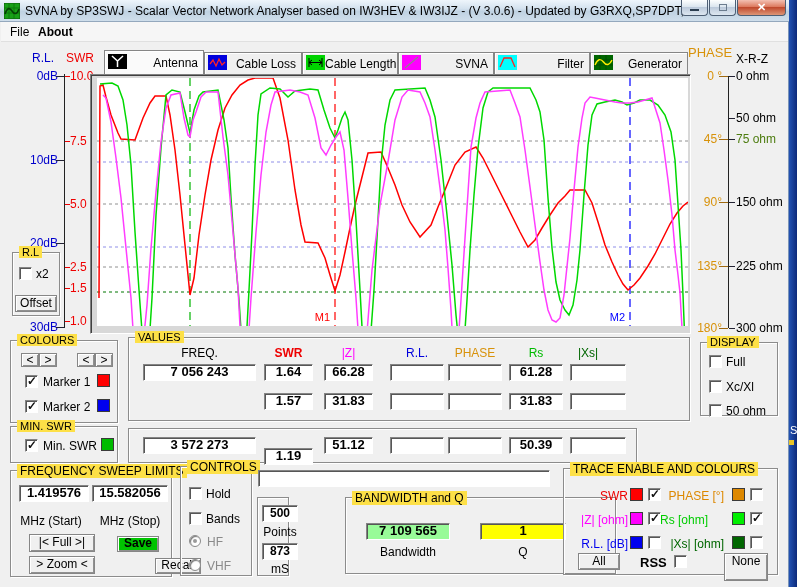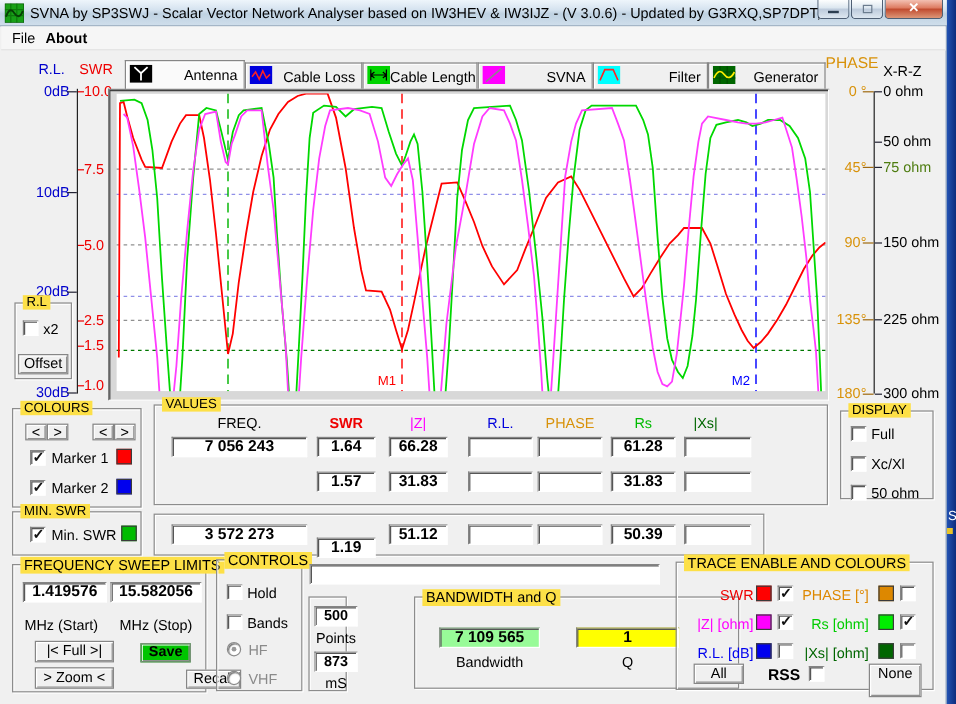--- a/index.html
+++ b/index.html
@@ -328,21 +328,21 @@
         <div class="abs cb on" style="left:84px;top:19px;"></div>
         <div class="abs lbl" style="left:0px;top:44px;width:64px;text-align:right;color:#ff00ff;">|Z| [ohm]</div>
         <div class="abs swatch" style="left:66px;top:43px;background:#ff00ff;"></div>
         <div class="abs cb on" style="left:84px;top:43px;"></div>
         <div class="abs lbl" style="left:0px;top:68px;width:64px;text-align:right;color:#0000ee;">R.L. [dB]</div>
         <div class="abs swatch" style="left:66px;top:67px;background:#0000ee;"></div>
         <div class="abs cb" style="left:84px;top:67px;"></div>
         <div class="abs lbl" style="left:96px;top:20px;width:64px;text-align:right;color:#dd8800;">PHASE [°]</div>
         <div class="abs swatch" style="left:168px;top:19px;background:#dd8800;"></div>
         <div class="abs cb" style="left:186px;top:19px;"></div>
-        <div class="abs lbl" style="left:96px;top:44px;width:64px;text-align:right;color:#00cc00;">Rs [ohm]</div>
+        <div class="abs lbl" style="left:96px;top:44px;width:64px;color:#00cc00;">Rs [ohm]</div>
         <div class="abs swatch" style="left:168px;top:43px;background:#00ee00;"></div>
         <div class="abs cb on" style="left:186px;top:43px;"></div>
         <div class="abs lbl" style="left:96px;top:68px;width:64px;text-align:right;color:#006600;">|Xs| [ohm]</div>
         <div class="abs swatch" style="left:168px;top:67px;background:#006600;"></div>
         <div class="abs cb" style="left:186px;top:67px;"></div>
       </div>
 
   </div>
 </div>
 

